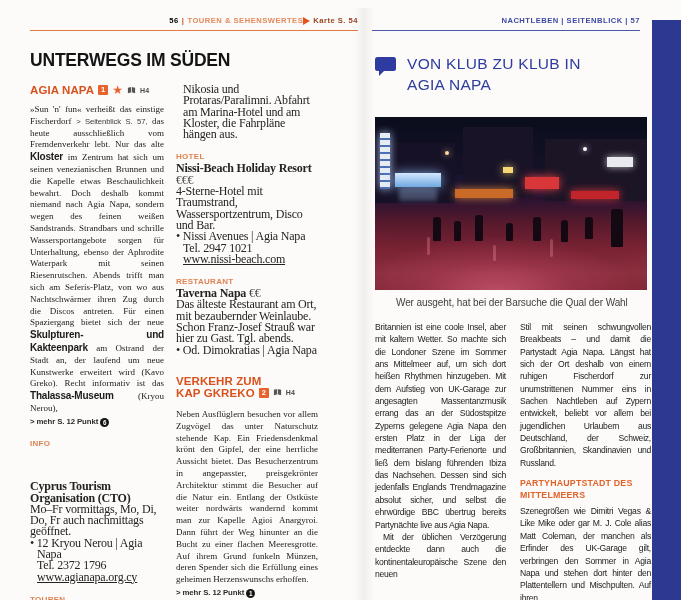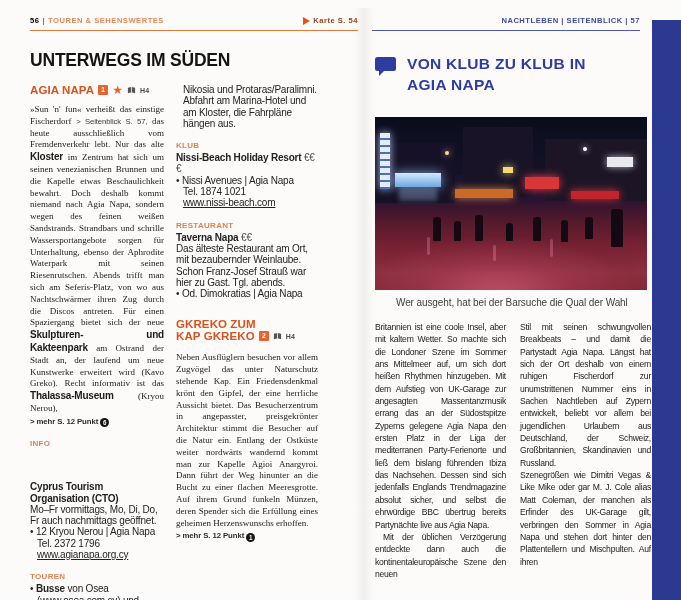--- a/index.html
+++ b/index.html
@@ -2,21 +2,21 @@
 <html lang="de"><head>
 <meta charset="utf-8">
 <style>
   html,body{margin:0;padding:0;}
   body{width:681px;height:600px;position:relative;background:#fcfbf9;overflow:hidden;
        font-family:"Liberation Sans",sans-serif;-webkit-hyphens:auto;hyphens:auto;}
   .abs{position:absolute;}
 
   
   .hdrL{left:30px;top:16px;width:328px;height:14px;border-bottom:1.2px solid #e07a40;
-        display:flex;justify-content:space-between;align-items:flex-start;
+        display:flex;justify-content:flex-end;align-items:flex-start;
         font-weight:700;font-size:7.6px;letter-spacing:.5px;}
   .hdrL .sep{color:#c94d21;margin:0 3px;}
   .hdrL .sect{color:#e38a5c;}
   .karte{color:#96441f;display:flex;align-items:center;gap:3px;}
   .flagico{width:0;height:0;border-left:7px solid #e0551e;border-top:4px solid transparent;border-bottom:4px solid transparent;}
   .hdrR{left:372px;top:16px;width:268px;height:14px;border-bottom:1.2px solid #4c58a8;
         text-align:right;font-weight:700;font-size:7.6px;letter-spacing:.5px;color:#3d4aa3;}
   .bluetab{left:652px;top:20px;width:29px;height:580px;background:#2b3990;}
 
   
@@ -33,34 +33,34 @@
   .bookico{flex:0 0 auto;display:inline-block;line-height:0;}
 
   .serifp{font-family:"Liberation Serif",serif;font-size:9px;line-height:11.8px;
           text-align:justify;color:#1b1b1b;margin-top:8px;}
   .serifp .bseg{font-family:"Liberation Sans",sans-serif;font-weight:700;font-size:10px;letter-spacing:-.2px;}
   .serifp .xref{font-family:"Liberation Sans",sans-serif;font-size:7.7px;color:#3c3c3c;letter-spacing:-.1px;}
   .morelink{font-size:7.8px;font-weight:700;color:#2c2c2c;margin-top:2px;letter-spacing:-.1px;}
   .pnum{display:inline-block;width:9px;height:9px;border-radius:50%;background:#141414;color:#fff;
         font-size:6.3px;line-height:9.4px;text-align:center;font-weight:700;margin-left:2px;vertical-align:-1.5px;}
   .label{font-size:8px;font-weight:700;color:#dd8352;letter-spacing:.3px;margin:12px 0 2px;}
-  .sansp{font-size:10px;line-height:11.3px;color:#232323;letter-spacing:-.2px;}
+  .sansp{font-size:12px;line-height:11.3px;color:#232323;letter-spacing:-.2px;font-family:Liberation Serif, serif;}
   .sansp .b{font-weight:700;margin-top:33px;}
   .lnk{text-decoration:underline;color:#232323;}
   .boldname{font-weight:700;}
   .price{color:#4c4c4c;font-weight:400;}
   .hang{padding-left:7px;text-indent:-7px;}
   .ind{padding-left:7px;}
 
   
   .rtitlewrap{left:375px;top:54px;display:flex;gap:11px;}
   .bubble{width:21px;height:14px;background:#2d3c9e;border-radius:2.5px;position:relative;margin-top:3px;flex:0 0 auto;}
   .bubble:after{content:"";position:absolute;left:4px;bottom:-5px;width:0;height:0;
                 border-top:6px solid #2d3c9e;border-right:6px solid transparent;}
-  .rtitle{font-weight:700;font-size:15.5px;line-height:20.5px;color:#2d3c9e;letter-spacing:.3px;}
+  .rtitle{font-weight:400;font-size:15.5px;line-height:20.5px;color:#2d3c9e;letter-spacing:.3px;}
 
   .photo{left:375px;top:117px;width:272px;height:173px;overflow:hidden;
          background:linear-gradient(180deg,#0b0f20 0%,#121430 28%,#251232 46%,#53192c 60%,#7c2333 76%,#933241 90%,#8a2b39 100%);}
   .ph{position:absolute;}
   .bldg{background:#10131f;}
   .streetglow{left:0;bottom:0;width:272px;height:86px;
       background:radial-gradient(ellipse 70% 90% at 45% 105%,rgba(230,110,140,.55) 0%,rgba(170,60,90,.4) 40%,rgba(90,25,45,.15) 75%,transparent 100%);}
   .person{background:#140913;border-radius:3px 3px 1px 1px;}
   .streak{background:rgba(255,150,175,.3);border-radius:2px;}
   .caption{left:396px;top:297px;font-size:10px;color:#3f3f3f;letter-spacing:-.1px;}
@@ -120,37 +120,38 @@
     <div class="ind"><span class="lnk">www.agianapa.org.cy</span></div>
   </div>
 
   <div class="label">TOUREN</div>
   <div class="sansp hang"><span>• </span><span class="b">Busse</span><span> von Osea (</span><span class="lnk">www.osea.com.cy</span><span>) und Intercity (</span><span class="lnk">www.intercity-buses.com</span><span>) fahren von Agia Napa nach Larnaka,</span></div>
 </div>
 
 <div class="abs colB">
   <div class="sansp ind">Nikosia und Protaras/Paralimni. Abfahrt am Marina-Hotel und am Kloster, die Fahrpläne hängen aus.</div>
 
-  <div class="label">KLUB</div>
+  <div class="label">HOTEL</div>
   <div class="sansp">
     <div><span class="boldname">Nissi-Beach Holiday Resort</span> <span class="price">€€€</span></div>
+    <div>4-Sterne-Hotel mit Traumstrand, Wassersportzentrum, Disco und Bar.</div>
     <div class="hang">• Nissi Avenues | Agia Napa</div>
-    <div class="ind">Tel. 1874 1021</div>
+    <div class="ind">Tel. 2947 1021</div>
     <div class="ind"><span class="lnk">www.nissi-beach.com</span></div>
   </div>
 
   <div class="label">RESTAURANT</div>
   <div class="sansp">
     <div><span class="boldname">Taverna Napa</span> <span class="price">€€</span></div>
     <div>Das älteste Restaurant am Ort, mit bezaubernder Weinlaube. Schon Franz-Josef Strauß war hier zu Gast. Tgl. abends.</div>
     <div class="hang">• Od. Dimokratias | Agia Napa</div>
   </div>
 
   <div style="margin-top:19px;">
-    <div class="entry-h">GKREKO ZUM</div>
+    <div class="entry-h">VERKEHR ZUM</div>
     <div class="entryrow">
       <span class="entry-h">KAP GKREKO</span>
       <span class="badge">2</span>
       <span class="bookico"><svg width="9" height="9" viewBox="0 0 10 10">
             <path d="M1 2 L5 1 L9 2 L9 8 L5 7 L1 8 Z" fill="#555"></path>
             <line x1="5" y1="1" x2="5" y2="7" stroke="#fcfbf9" stroke-width="0.9"></line>
           </svg></span>
       <span class="grid">H4</span>
     </div>
   </div>
@@ -204,14 +205,18 @@
 
 <div class="abs caption">Wer ausgeht, hat bei der Barsuche die Qual der Wahl</div>
 
 <div class="abs rcol rcol1">
   <p>Britannien ist eine coole Insel, aber mit kaltem Wetter. So machte sich die Londoner Szene im Sommer ans Mittelmeer auf, um sich dort heißen Rhythmen hinzugeben. Mit dem Aufstieg von UK-Garage zur angesagten Massentanzmusik errang das an der Südostspitze Zyperns gelegene Agia Napa den ersten Platz in der Liga der mediterranen Party-Ferienorte und ließ dem bislang führenden Ibiza das Nachsehen. Dessen sind sich jedenfalls Englands Trendmagazine absolut sicher, und selbst die ehrwürdige BBC übertrug bereits Partynächte live aus Agia Napa.</p>
   <p class="indent1">Mit der üblichen Verzögerung entdeckte dann auch die kontinentaleuropäische Szene den neuen</p>
 </div>
 
 <div class="abs rcol rcol2">
   <p>Stil mit seinen schwungvollen Breakbeats – und damit die Partystadt Agia Napa. Längst hat sich der Ort deshalb von einem ruhigen Fischerdorf zur unumstrittenen Nummer eins in Sachen Nachtleben auf Zypern entwickelt, beliebt vor allem bei jugendlichen Urlaubern aus Deutschland, der Schweiz, Großbritannien, Skandinavien und Russland.</p>
+  <div class="subhead">
+    <div>PARTYHAUPTSTADT DES</div>
+    <div>MITTELMEERS</div>
+  </div>
   <p>Szenegrößen wie Dimitri Vegas &amp; Like Mike oder gar M. J. Cole alias Matt Coleman, der manchen als Erfinder des UK-Garage gilt, verbringen den Sommer in Agia Napa und stehen dort hinter den Plattentellern und Mischpulten. Auf ihren</p>
 </div>
 
 </body></html>

